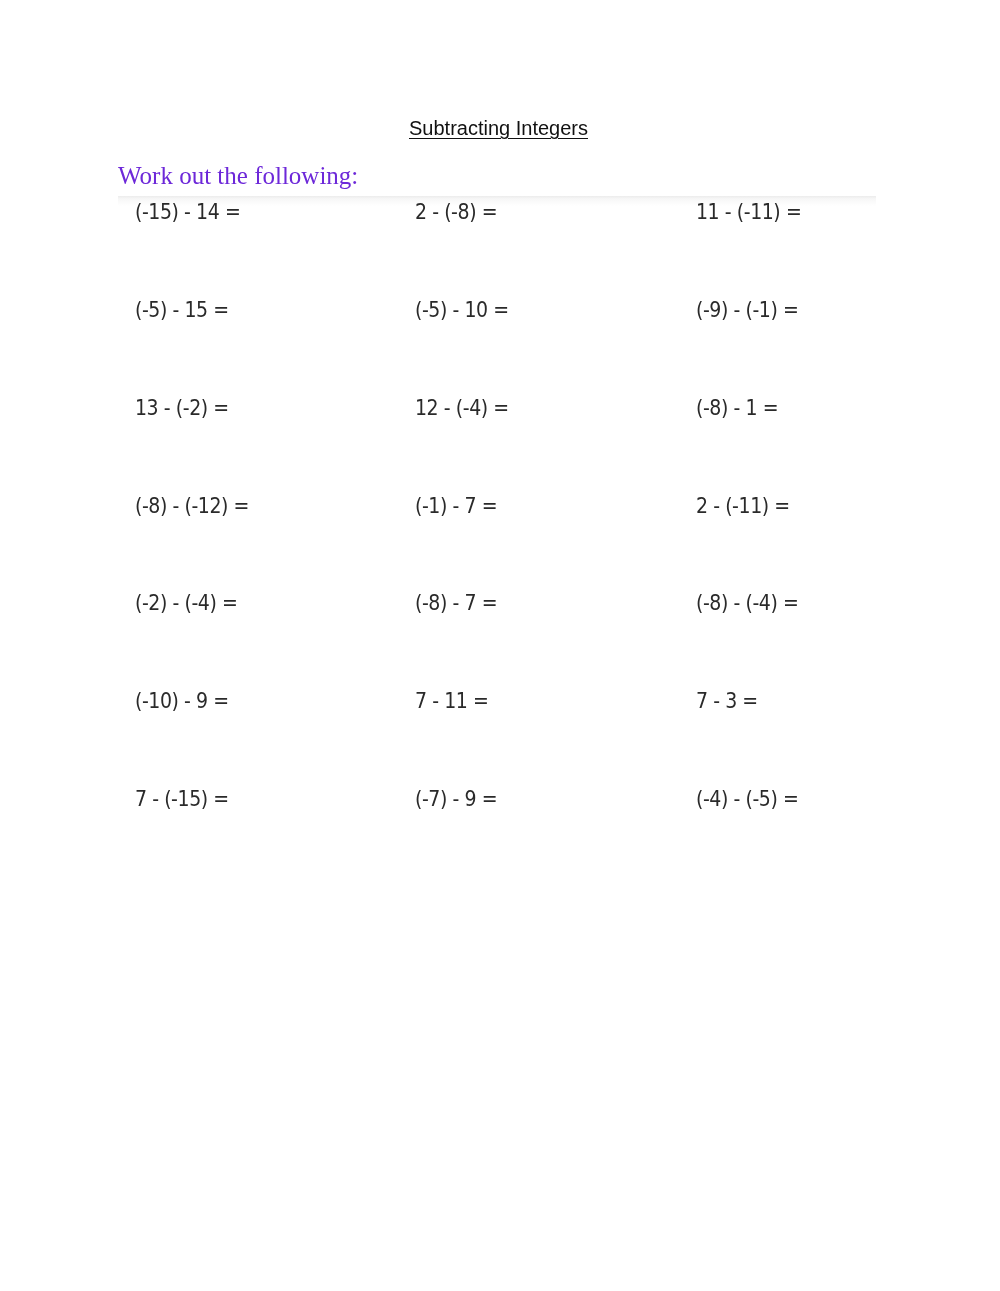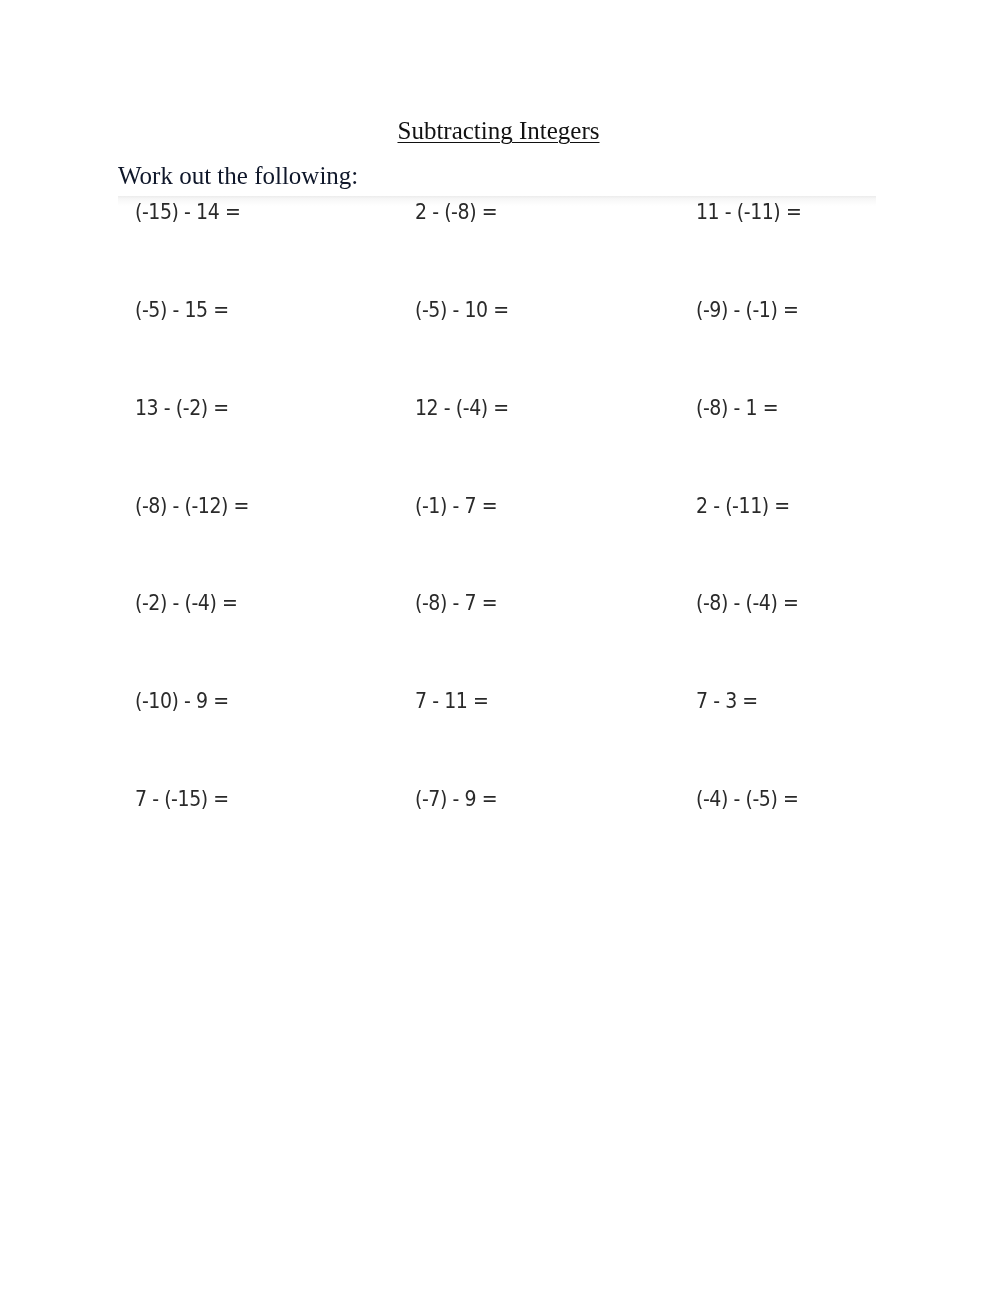--- a/index.html
+++ b/index.html
@@ -13,34 +13,34 @@
       position: relative;
       overflow: hidden;
       color: #1a1a1a;
     }
     .title {
       position: absolute;
       top: 117px;
       left: 0;
       width: 997px;
       text-align: center;
-      font-family: Liberation Serif, serif;
-      font-size: 25px;
+      font-family: Liberation Sans, sans-serif;
+      font-size: 20px;
       text-decoration: underline;
       text-underline-offset: 3px;
       text-decoration-thickness: 1px;
       color: #111;
     }
     .instructions {
       position: absolute;
       top: 162px;
       left: 118px;
       font-family: "Liberation Serif", serif;
       font-size: 25px;
-      color: #0f172a;
+      color: #6d28d9;
     }
     .problem-sheet {
       position: absolute;
       top: 196px;
       left: 118px;
       width: 758px;
       height: 640px;
       background: linear-gradient(to bottom, #ececec 0px, #f7f7f7 3px, #ffffff 10px, #ffffff 100%);
     }
     .problem {

